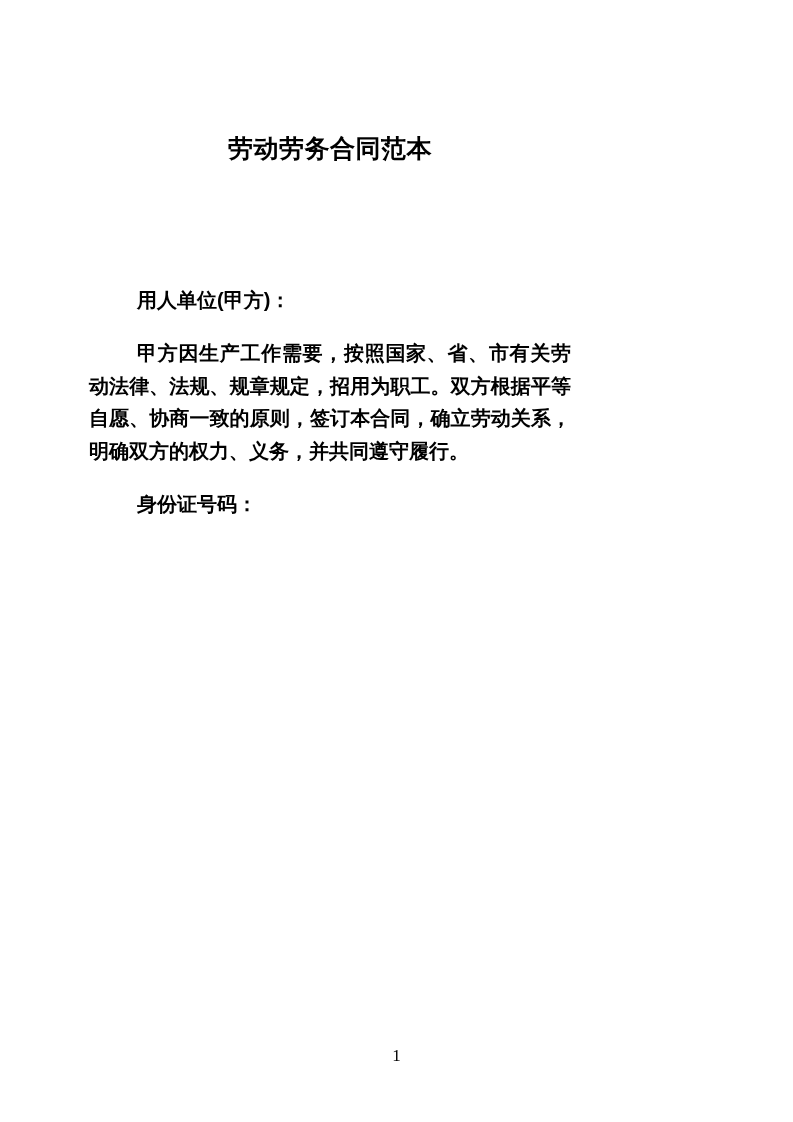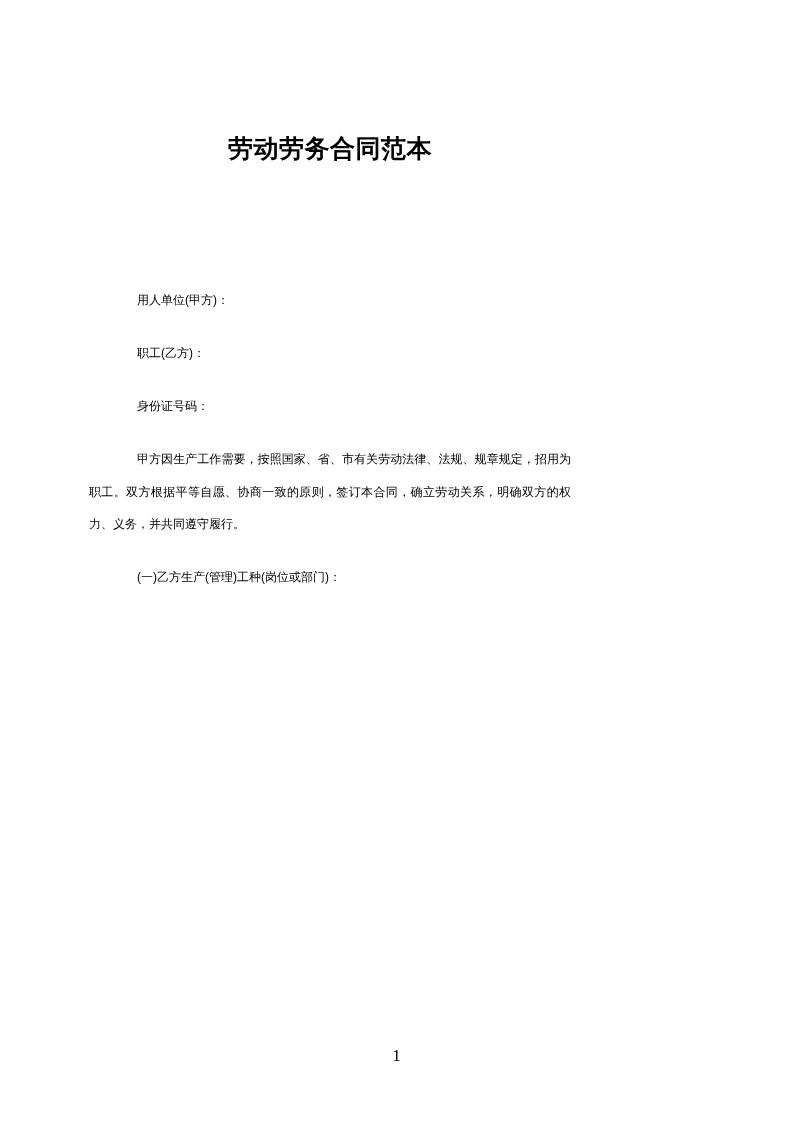--- a/index.html
+++ b/index.html
@@ -24,44 +24,43 @@
   }
   .doc-title {
     font-size: 25px;
     font-weight: 700;
     line-height: 36px;
     text-align: center;
     margin: 0 0 118px 0;
     letter-spacing: 0.5px;
   }
   .para {
-    font-size: 12px;
+    font-size: 20px;
     line-height: 32.5px;
     margin: 0 0 20.5px 0;
     text-indent: 48px;
     text-align: justify;
     word-break: break-all;
+    font-weight: bold;
   }
   .page-number {
     position: absolute;
     left: 0;
     right: 0;
     top: 1046px;
     text-align: center;
     font-family: "Liberation Serif", "DejaVu Serif", serif;
     font-size: 17px;
     color: #000000;
   }
 </style>
 </head>
 <body>
 
 <div class="page">
   <h1 class="doc-title">劳动劳务合同范本</h1>
 
   <p class="para">用人单位(甲方)：</p>
-  <p class="para">职工(乙方)：</p>
+  <p class="para">甲方因生产工作需要，按照国家、省、市有关劳动法律、法规、规章规定，招用为职工。双方根据平等自愿、协商一致的原则，签订本合同，确立劳动关系，明确双方的权力、义务，并共同遵守履行。</p>
   <p class="para">身份证号码：</p>
-  <p class="para">甲方因生产工作需要，按照国家、省、市有关劳动法律、法规、规章规定，招用为职工。双方根据平等自愿、协商一致的原则，签订本合同，确立劳动关系，明确双方的权力、义务，并共同遵守履行。</p>
-  <p class="para">(一)乙方生产(管理)工种(岗位或部门)：</p>
 </div>
 
 <div class="page-number">1</div>
 
 </body></html>

